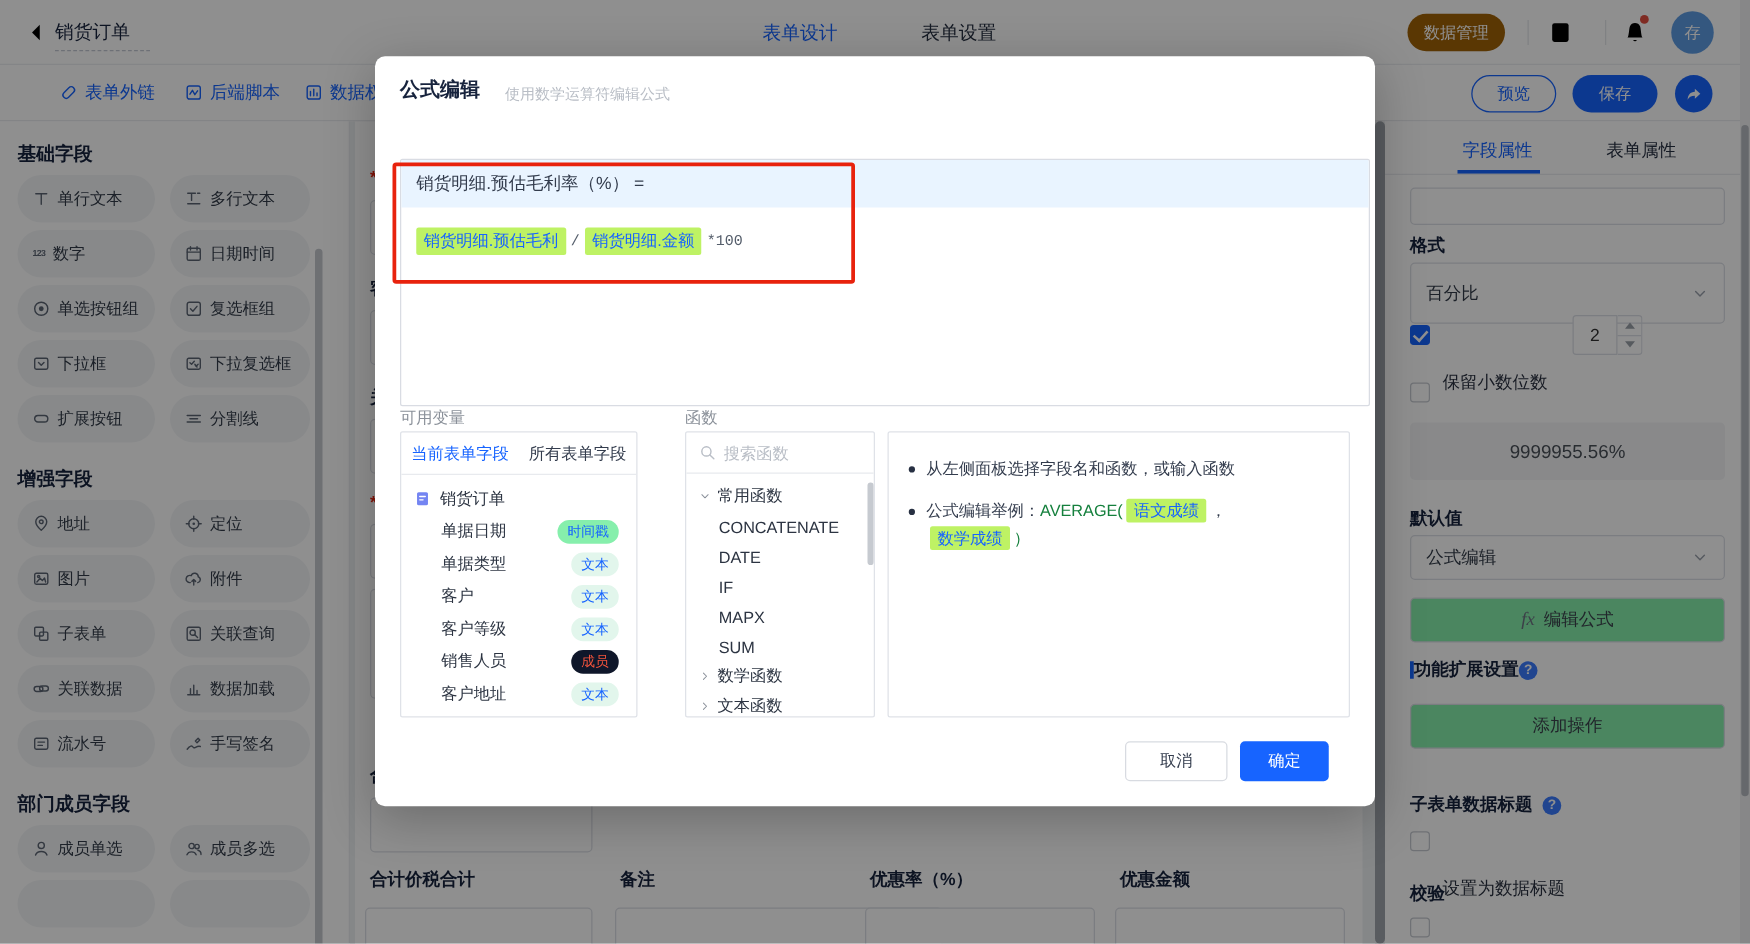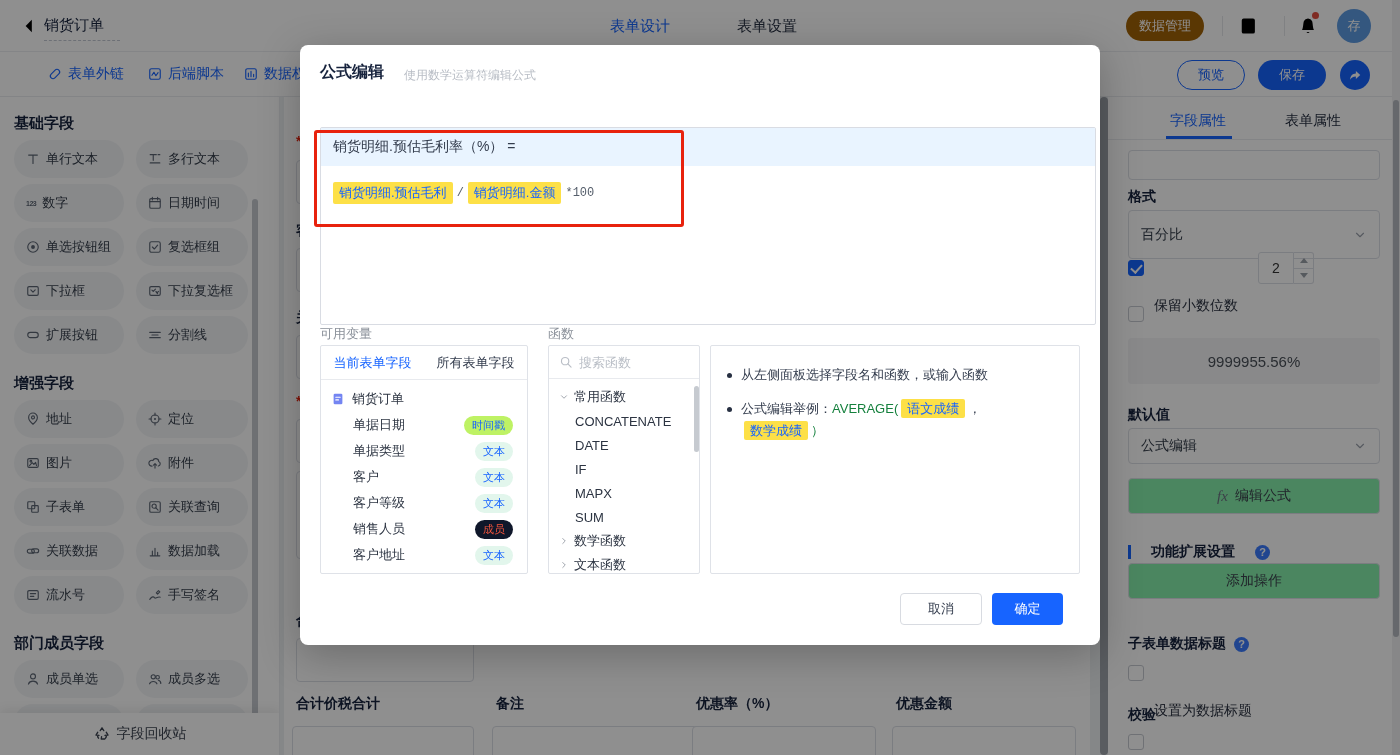--- a/index.html
+++ b/index.html
@@ -93,34 +93,34 @@
 
   
   #overlay { left:0; top:0; width:1400px; height:755px; background:rgba(0,0,0,0.44); z-index:50; }
   #modal { left:300px; top:45px; width:800px; height:600px; background:#fff; border-radius:8px; box-shadow:0 10px 40px rgba(0,0,0,.25); z-index:60; }
   #m-title { left:20px; top:17px; font-size:16px; font-weight:bold; color:#17233d; }
   #m-subtitle { left:104px; top:22px; font-size:12px; color:#b8bdc5; }
   #m-close { left:755px; top:20px; width:16px; height:16px; color:#99a0ab; cursor:pointer; }
   #editor { left:20px; top:62px; width:776px; height:198px; border:1px solid #d9dce3; border-radius:2px; overflow:hidden; cursor:text;margin-top:20px; }
   #editor-head { height:38px; background:#e9f4ff; display:flex; align-items:center; padding:0 12px; font-size:14px; color:#333c4d; }
   #editor-body { padding:16px 12px; font-size:13px; color:#333c4d; display:flex; align-items:center; flex-wrap:wrap; gap:4px; }
-  .chip { background:#fde047; color:#1764ff; border-radius:2px; padding:2px 6px; font-size:13px; white-space:nowrap; }
+  .chip { background:#bef264; color:#1764ff; border-radius:2px; padding:2px 6px; font-size:13px; white-space:nowrap; }
   .op { color:#555e6b; font-family:"Liberation Mono","DejaVu Sans Mono",monospace; font-size:12px; }
   #redbox { left:14px; top:85px; width:370px; height:97px; border:3px solid #e8220d; border-radius:3px; pointer-events:none; z-index:5; }
   .m-sec-label { font-size:13px; color:#8a9099; }
   .m-panel { border:1px solid #dfe2e8; border-radius:2px; background:#fff; overflow:hidden; }
-  #varpanel { left:20px; top:300px; width:208px; height:229px; }
+  #varpanel { left:20px; top:300px; width:190px; height:229px; }
   #var-tabs { height:34px; border-bottom:1px solid #e8eaee; display:flex; }
   #var-tabs .vtab { flex:1; display:flex; align-items:center; justify-content:center; font-size:13px; cursor:pointer; }
   #vtab-current { color:#1764ff; }
   #vtab-all { color:#333c4d; }
   .tree-row { height:26px; display:flex; align-items:center; font-size:13px; color:#2c3442; padding:0 14px 0 10px; cursor:pointer; }
   .tree-row.indent { padding-left:32px; }
   .tree-row .badge { margin-left:auto; font-size:11px; padding:2px 8px; border-radius:10px; white-space:nowrap; }
-  .badge.b-time { background:#bef264; color:#1764ff; }
+  .badge.b-time { background:#86efac; color:#1764ff; }
   .badge.b-text { background:#e2f6ec; color:#1764ff; }
   .badge.b-member { background:#0f172a; color:#f4543c; }
   .doc-ic { color:#7485f2; margin-right:7px; }
   #var-thumb { left:213px; top:37px; width:5px; height:62px; background:#c6cad0; border-radius:3px; }
   #fnpanel { left:248px; top:300px; width:152px; height:229px; }
   #fn-search { height:33px; border-bottom:1px solid #e8eaee; display:flex; align-items:center; gap:6px; padding:0 10px; color:#b9bec6; }
   #fn-search input { border:none; outline:none; width:100px; font-size:13px; font-family:inherit; color:#333; background:transparent; }
   #fn-search input::placeholder { color:#b9bec6; }
   .fn-row { height:24px; display:flex; align-items:center; gap:5px; font-size:13px; color:#2c3442; padding-left:10px; cursor:pointer; }
   .fn-row.item { padding-left:26px; }
@@ -465,26 +465,20 @@
             <svg class="ic">
               <use href="#s-users"></use>
             </svg>
             <span>成员多选</span>
           </div>
         <div class="pill"></div>
         <div class="pill"></div>
       </div>
     </div>
     <div class="abs" id="sidebar-scroll-thumb"></div>
-    <div id="recycle-bar">
-      <svg class="ic ic16">
-          <use href="#s-recycle"></use>
-        </svg>
-      <span>字段回收站</span>
-    </div>
   </aside>
 
   <main class="abs" id="canvas">
     <div class="abs" id="form-card">
 
       <div class="abs fld-label" style="left:12px;top:36px"><span class="req">*</span><span>单</span></div>
       <div class="abs fld-box" style="left:12px;top:63px;width:178px;height:44px"></div>
       <div class="abs" id="orange-mark"></div>
       <div class="abs fld-label" style="left:12px;top:125px"><span>客</span></div>
       <div class="abs fld-box" style="left:12px;top:151px;width:178px;height:44px"></div>
@@ -545,21 +539,21 @@
       <span>公式编辑</span>
       <svg class="ic">
           <use href="#s-chev-down"></use>
         </svg>
     </div>
     <div class="abs p-btn" style="left:20px;top:381px;width:252px;height:36px">
       <span class="fx-glyph">fx</span>
       <span>编辑公式</span>
     </div>
 
-    <div class="abs" style="left:20px;top:446px;display:flex;align-items:center;gap:20px">
+    <div class="abs" style="left:20px;top:430px;display:flex;align-items:center;gap:0">
       <span class="sec-bar"></span>
       <span class="p-label">功能扩展设置</span>
       <span class="q-icon"></span>
     </div>
     <div class="abs p-btn" style="left:20px;top:466px;width:252px;height:36px">添加操作</div>
 
     <div class="abs" style="left:20px;top:538px;display:flex;align-items:center;gap:8px">
       <span class="p-label">子表单数据标题</span>
       <span class="q-icon"></span>
     </div>

